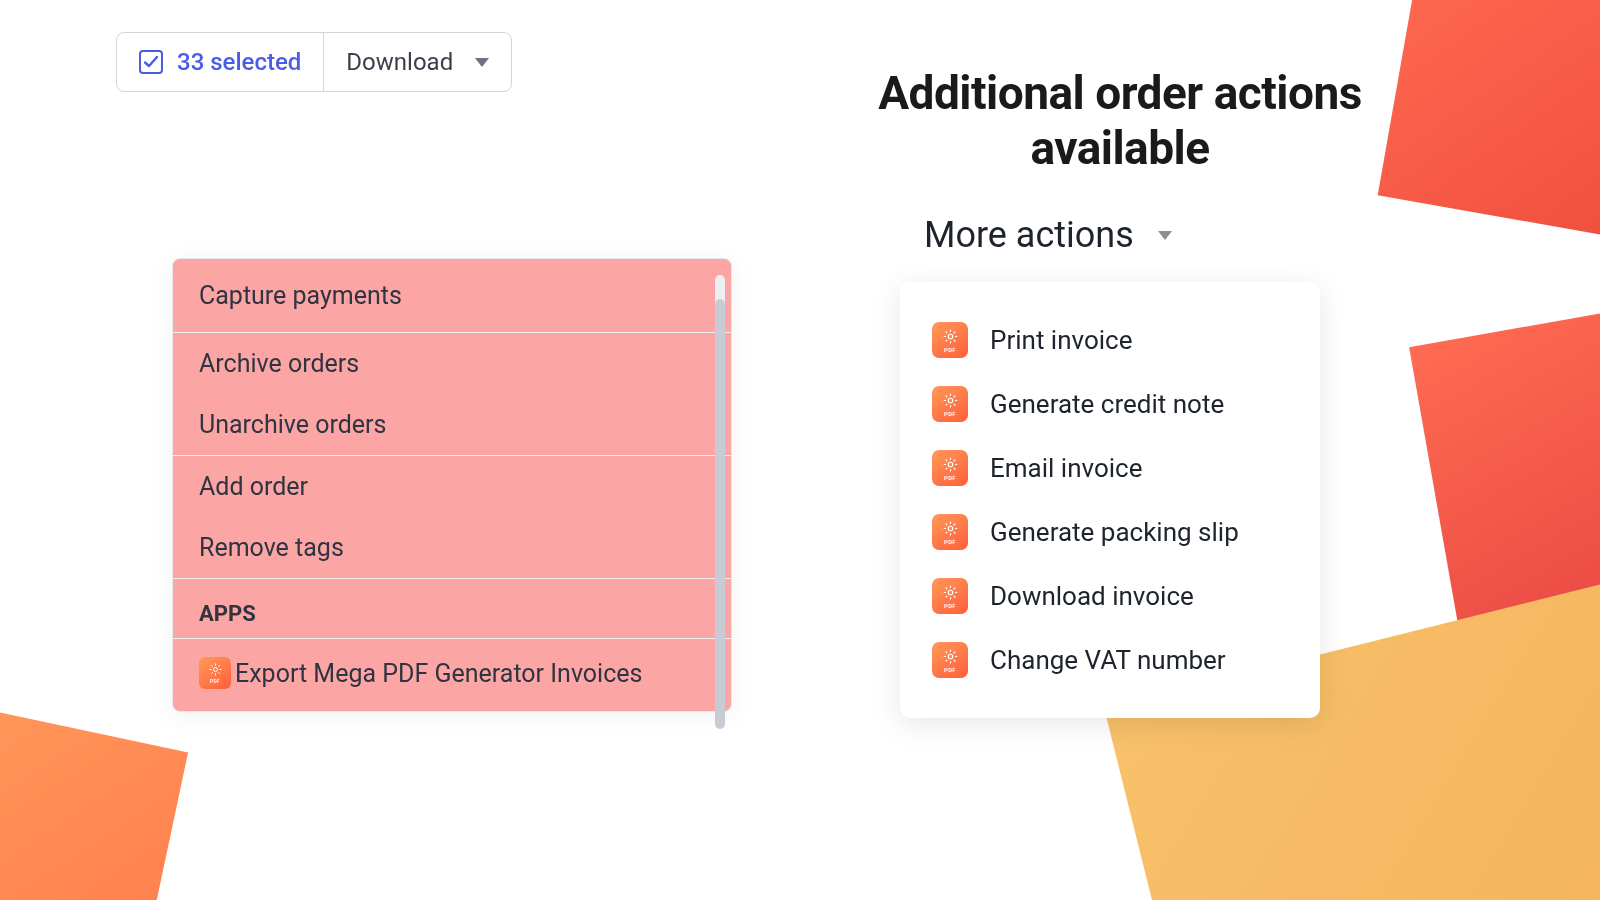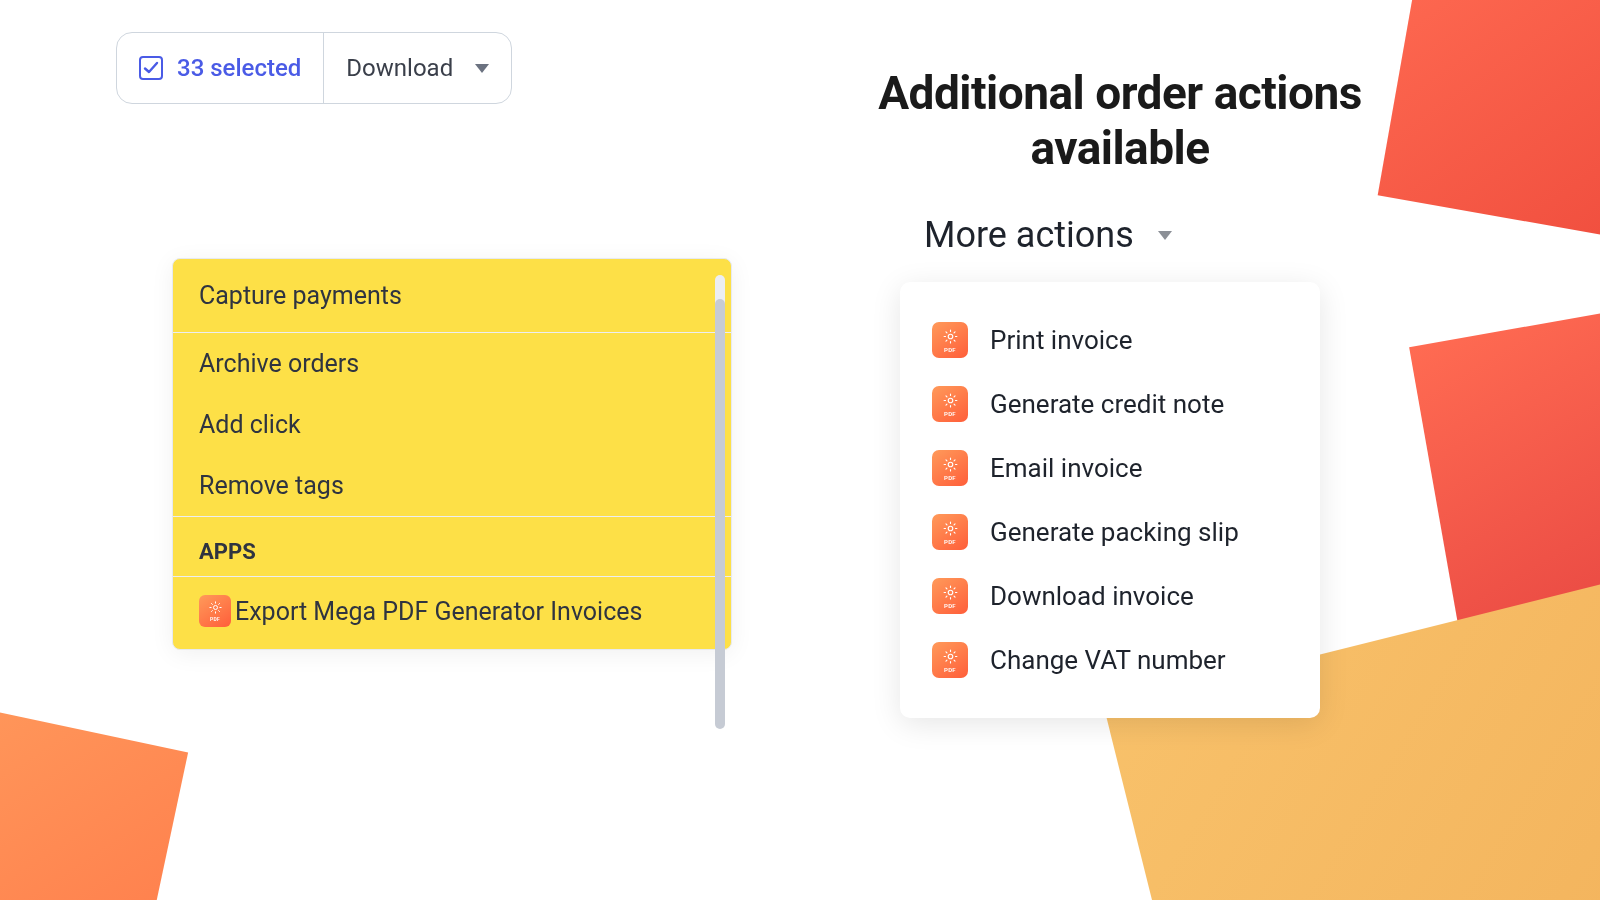--- a/index.html
+++ b/index.html
@@ -40,22 +40,22 @@
   
   .left-col { position: absolute; left: 116px; top: 32px; width: 640px; }
   .heading-left {
     font-size: 46px; font-weight: 700; color: #1a1a1a;
     text-align: center; line-height: 1.2; margin-bottom: 26px;
     letter-spacing: -0.5px;
   }
 
   .toolbar {
     display: inline-flex; align-items: stretch;
-    border: 1px solid #cfd6de; border-radius: 16px;
-    background: #fff; margin-left: 0; height: 72px;
+    border: 1px solid #cfd6de; border-radius: 8px;
+    background: #fff; margin-left: 0; height: 60px;
     overflow: hidden;
   }
   .toolbar .seg {
     display: flex; align-items: center; gap: 14px;
     padding: 0 22px; font-size: 24px;
   }
   .toolbar .seg + .seg { border-left: 1px solid #cfd6de; }
   .toolbar .selected-label { color: #4a5be6; font-weight: 500; }
   .toolbar .actions-label { color: #3a3f4a; }
   .checkbox-container {
@@ -68,21 +68,21 @@
   }
   .checkbox svg { width: 16px; height: 16px; }
   .caret-down {
     width: 0; height: 0; border-left: 7px solid transparent;
     border-right: 7px solid transparent; border-top: 9px solid #6b7280;
     margin-left: 8px;
   }
 
   .actions-panel {
     position: absolute; left: 56px; top: 226px;
-    width: 560px; background: #fde047;
+    width: 560px; background: #fca5a5;
     border: 1px solid #e7eaef; border-radius: 8px;
     box-shadow: 0 4px 24px rgba(0,0,0,0.06);
   }
   .actions-panel .item {
     padding: 22px 26px; font-size: 25px; color: #2f3440;
     border-bottom: 1px solid #eceef2; cursor: pointer;
   }
   .actions-panel .item.sub { border-bottom: none; padding-top: 16px; padding-bottom: 16px; }
   .actions-panel .item.sub + .item.sub-last { border-bottom: 1px solid #eceef2; }
   .actions-panel .section-label {
@@ -166,21 +166,22 @@
       </div>
       <div class="seg">
         <span class="actions-label">Download</span>
         <span class="caret-down"></span>
       </div>
     </div>
 
     <div class="actions-panel">
       <div class="item">Capture payments</div>
       <div class="item sub">Archive orders</div>
-      <div class="item sub">Add click</div>
+      <div class="item sub sub-last" style="border-bottom:1px solid #eceef2;">Unarchive orders</div>
+      <div class="item sub">Add order</div>
       <div class="item sub">Remove tags</div>
       <div class="section-label">APPS</div>
       <div class="app-row">
         <span class="pdf-icon small">
           <svg viewBox="0 0 24 24">
               <circle cx="12" cy="12" r="3.2" fill="none" stroke="#fff" stroke-width="1.6"></circle>
               <path d="M12 3v2M12 19v2M3 12h2M19 12h2M5.6 5.6l1.4 1.4M17 17l1.4 1.4M5.6 18.4l1.4-1.4M17 7l1.4-1.4" stroke="#fff" stroke-width="1.6" stroke-linecap="round"></path>
             </svg>
           <span class="pdf-text">PDF</span>
         </span>

